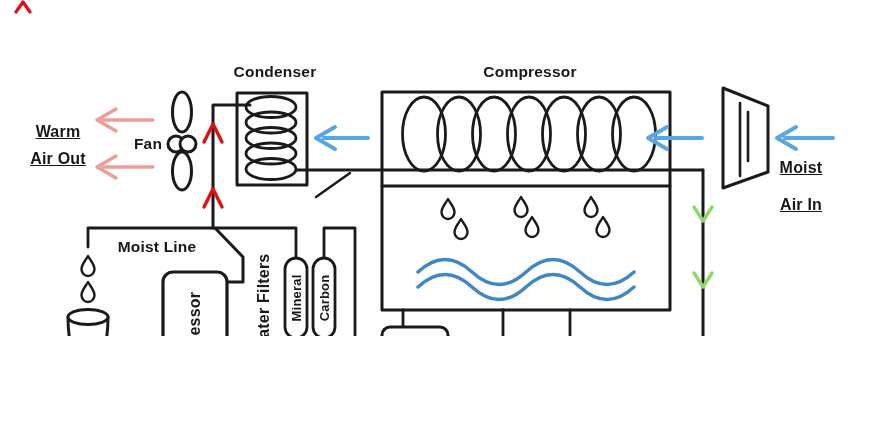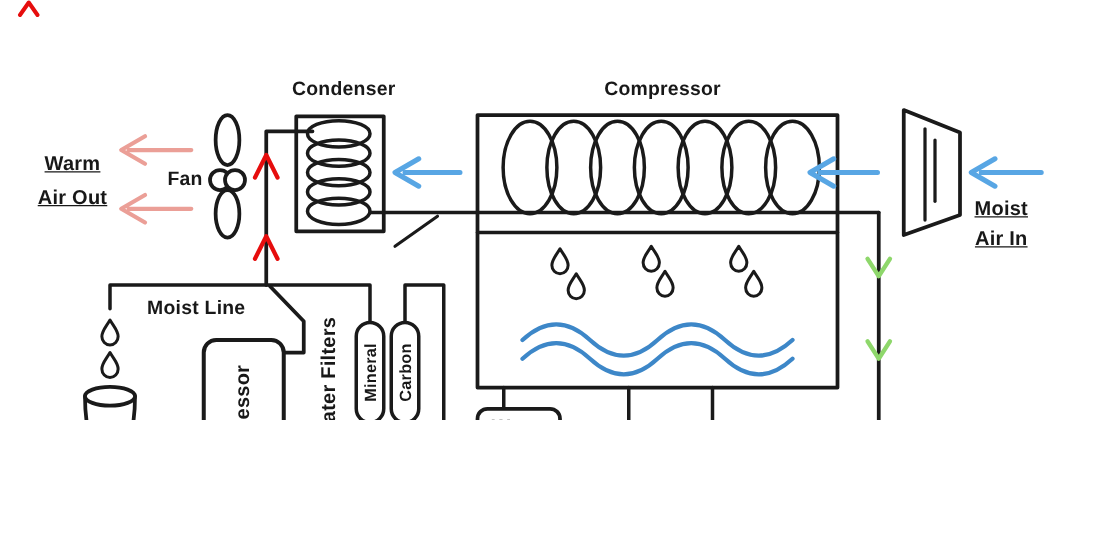--- a/index.html
+++ b/index.html
@@ -4,21 +4,21 @@
 <style>
   html,body{margin:0;padding:0;background:#fff;}
   .stage{position:relative;width:888px;height:336px;background:#fff;overflow:hidden;
          font-family:"Liberation Sans",sans-serif;color:#181818;}
   svg{position:absolute;left:0;top:0;}
   .lbl{position:absolute;transform:translate(-50%,-50%);white-space:nowrap;
        font-weight:700;font-size:15.5px;letter-spacing:.2px;color:#181818;}
   .lbl2{position:absolute;transform:translate(-50%,-50%);text-align:center;
         font-weight:700;font-size:16px;letter-spacing:.2px;}
   .lbl2 span{display:block;line-height:27px;text-decoration:underline;}
-  .lbl2.moist span{line-height:24px;}
+  .lbl2.moist span{line-height:24px;margin-top:13px;}
   .vlbl{position:absolute;transform:translate(-50%,-50%) rotate(-90deg);
         white-space:nowrap;font-weight:700;font-size:16px;letter-spacing:.2px;}
   .vlbl.small{font-size:13px;}
 </style>
 </head>
 <body>
 
 <div class="stage">
 
 <svg width="888" height="438" viewBox="0 0 888 438" fill="none" stroke="#1a1a1a" stroke-width="2.8" stroke-linecap="round" stroke-linejoin="round">

